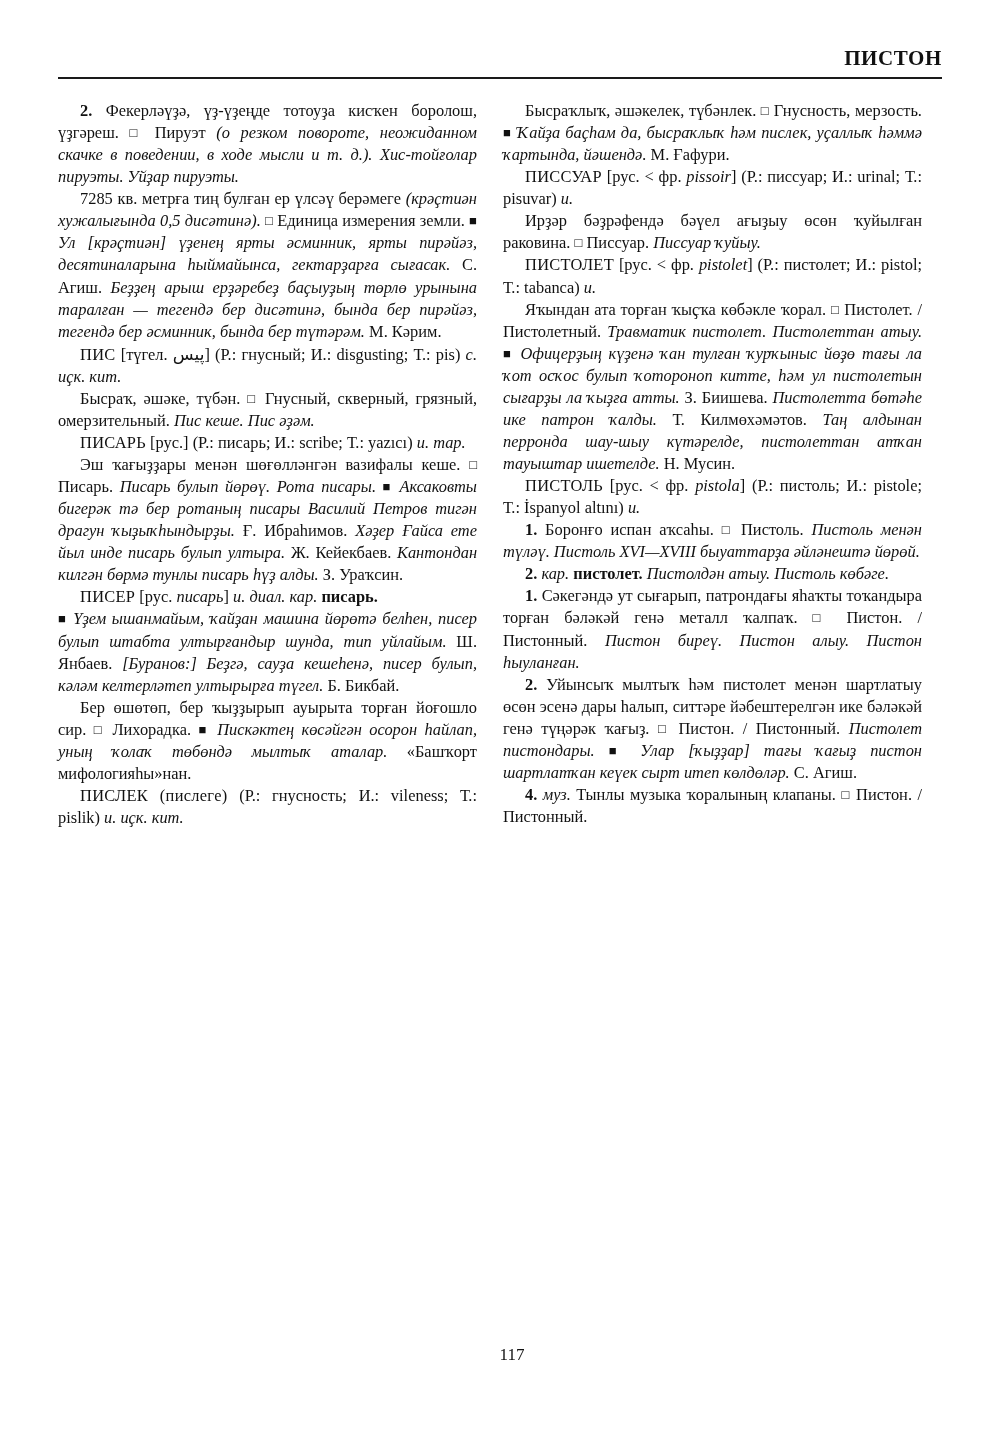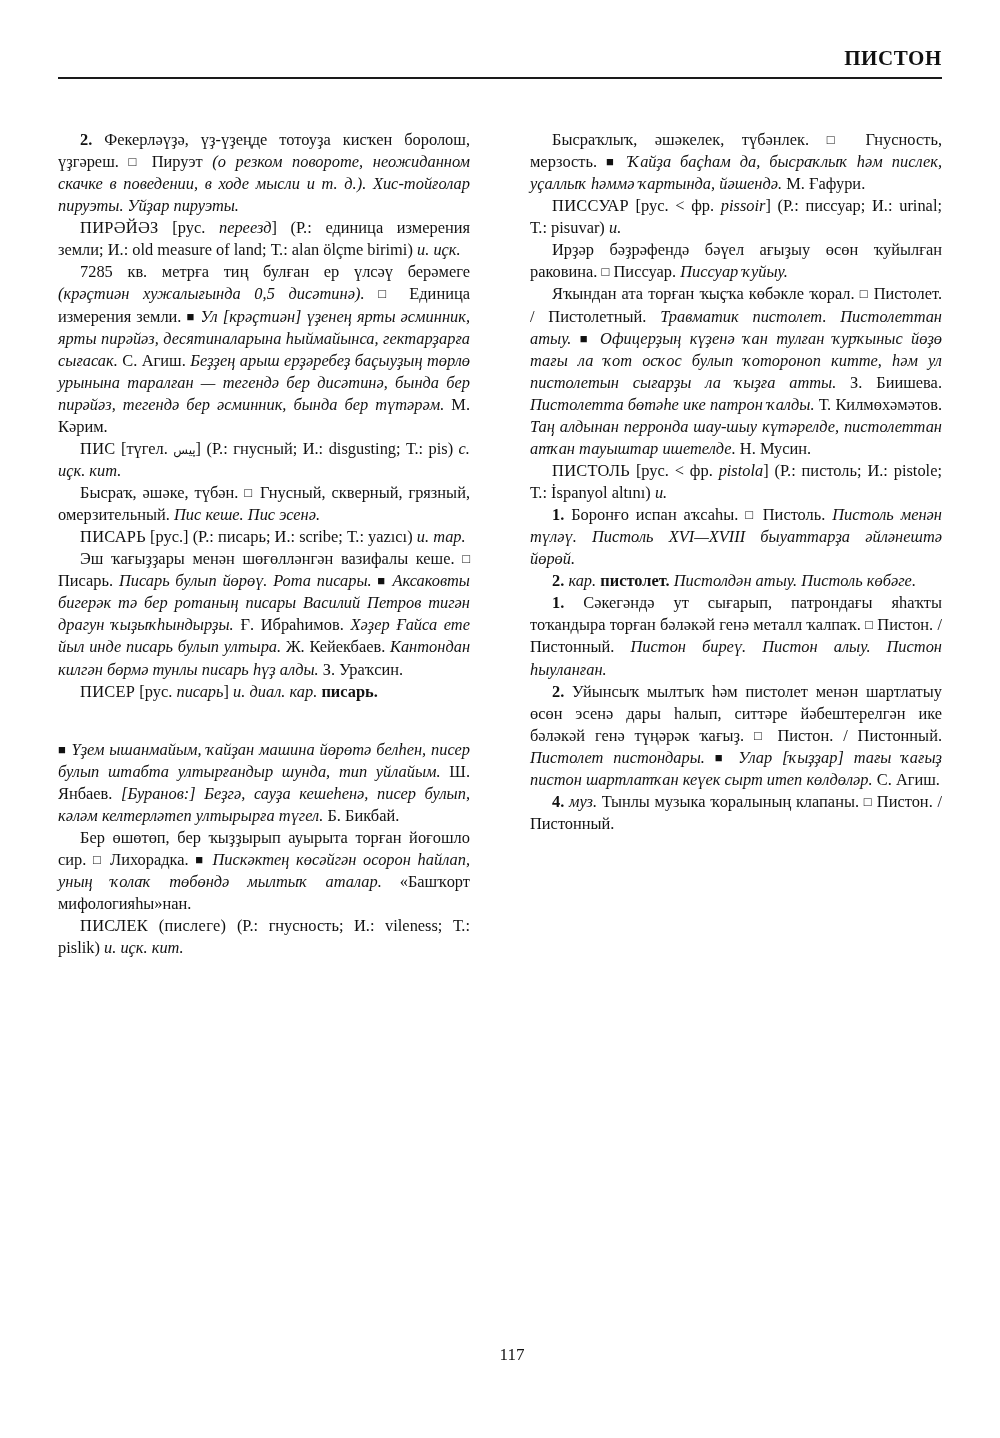--- a/index.html
+++ b/index.html
@@ -40,58 +40,57 @@
   .rule {
     border-bottom: 2.2px solid #1a1a1a;
     width: 100%;
     height: 0;
   }
 
   
   .columns {
     position: absolute;
     left: 58px;
-    top: 129px;
+    top: 100px;
     width: 884px;
     height: 1180px;
     display: flex;
-    gap: 60px;
+    gap: 26px;
   }
   .col {
     width: 419px;
     font-size: 16.4px;
     line-height: 1.345;
     text-align: justify;
     text-justify: inter-word;
     hyphens: manual;
   }
   .col p {
     margin: 0;
   }
   .col p.ind {
     text-indent: 22px;
   }
   .col p.noind {
     text-indent: 0;
-    margin-top: 36px;
   }
   .hw {           
     font-weight: normal;
     letter-spacing: 0.3px;
   }
   .it {
     font-style: italic;
   }
   .bd {
     font-weight: bold;
   }
   .ar {
     font-family: "DejaVu Sans", sans-serif;
     font-style: normal;
-    font-size: 12px;
+    font-size: 17px;
     direction: rtl;
     unicode-bidi: isolate;
   }
   .sq-open::before  { content: "\25A1"; }   
   .sq-solid::before { content: "\25A0"; }   
   .sq-open, .sq-solid {
     font-size: 13px;
     vertical-align: 1px;
   }
 
@@ -115,45 +114,45 @@
     <div class="runhead">ПИСТОН</div>
     <div class="rule"></div>
   </div>
 
   <div class="columns">
 
     <div class="col">
 
       <p class="ind"><span class="bd">2.</span> <span>Фекерләүҙә, үҙ-үҙеңде тотоуҙа кисҡен боролош, үҙгәреш.</span> <span class="sq-open"></span> <span>Пируэт</span> <span class="it">(о резком повороте, неожиданном скачке в поведении, в ходе мысли и т. д.).</span> <span class="it">Хис-тойғолар пируэты. Уйҙар пируэты.</span></p>
 
-      <p class="ind"><span class="hw">ПИРӘЙӘЗ</span> [рус. <span class="it">переезд</span>] <span>(Р.: единица измерения земли; И.: old measure of land; Т.: alan ölçme birimi)</span> <span class="it">и. иҫк.</span></p>
       <p class="ind"><span>7285 кв. метрға тиң булған ер үлсәү берәмеге</span> <span class="it">(крәҫтиән хужалығында 0,5 дисәтинә).</span> <span class="sq-open"></span> <span>Единица измерения земли.</span> <span class="sq-solid"></span> <span class="it">Ул [крәҫтиән] үҙенең ярты әсминник, ярты пирәйәз, десятиналарына һыймайынса, гектарҙарға сығасак.</span> <span>С. Агиш.</span> <span class="it">Беҙҙең арыш ерҙәребеҙ баҫыуҙың төрлө урынына таралған — тегендә бер дисәтинә, бында бер пирәйәз, тегендә бер әсминник, бында бер түтәрәм.</span> <span>М. Кәрим.</span></p>
 
       <p class="ind"><span class="hw">ПИС</span> [<span>түгел.</span> <span class="ar">پیس</span>] <span>(Р.: гнусный; И.: disgusting; Т.: pis)</span> <span class="it">с. иҫк. кит.</span></p>
-      <p class="ind"><span>Бысраҡ, әшәке, түбән.</span> <span class="sq-open"></span> <span>Гнусный, скверный, грязный, омерзительный.</span> <span class="it">Пис кеше. Пис эсенә.</span></p>
+      <p class="ind"><span>Бысраҡ, әшәке, түбән.</span> <span class="sq-open"></span> <span>Гнусный, скверный, грязный, омерзительный.</span> <span class="it">Пис кеше. Пис әҙәм.</span></p>
 
       <p class="ind"><span class="hw">ПИСАРЬ</span> <span>[рус.]</span> <span>(Р.: писарь; И.: scribe; Т.: yazıcı)</span> <span class="it">и. тар.</span></p>
       <p class="ind"><span>Эш ҡағыҙҙары менән шөғөлләнгән вазифалы кеше.</span> <span class="sq-open"></span> <span>Писарь.</span> <span class="it">Писарь булып йөрөү. Рота писары.</span> <span class="sq-solid"></span> <span class="it">Аксаковты бигерәк тә бер ротаның писары Василий Петров тигән драгун ҡыҙыҡһындырҙы.</span> <span>Ғ. Ибраһимов.</span> <span class="it">Хәҙер Ғайса ете йыл инде писарь булып ултыра.</span> <span>Ж. Кейекбаев.</span> <span class="it">Кантондан килгән бөрмә тунлы писарь һүҙ алды.</span> <span>З. Ураҡсин.</span></p>
 
       <p class="ind"><span class="hw">ПИСЕР</span> [рус. <span class="it">писарь</span>] <span class="it">и. диал. кар.</span> <span class="bd">писарь.</span></p>
       <p class="noind"><span class="sq-solid"></span> <span class="it">Үҙем ышанмайым, ҡайҙан машина йөрөтә белһен, писер булып штабта ултырғандыр шунда, тип уйлайым.</span> <span>Ш. Янбаев.</span> <span class="it">[Буранов:] Беҙгә, сауҙа кешеһенә, писер булып, кәләм келтерләтеп ултырырға түгел.</span> <span>Б. Бикбай.</span></p>
 
       <p class="ind"><span>Бер өшөтөп, бер ҡыҙҙырып ауырыта торған йоғошло сир.</span> <span class="sq-open"></span> <span>Лихорадка.</span> <span class="sq-solid"></span> <span class="it">Пискәктең көсәйгән осорон һайлап, уның ҡолаҡ төбөндә мылтыҡ аталар.</span> <span>«Башҡорт мифологияһы»нан.</span></p>
 
       <p class="ind"><span class="hw">ПИСЛЕК</span> <span class="hw">(пислеге)</span> <span>(Р.: гнусность; И.: vileness; Т.: pislik)</span> <span class="it">и. иҫк. кит.</span></p>
 
     </div>
 
     <div class="col">
 
       <p class="ind"><span>Бысраҡлыҡ, әшәкелек, түбәнлек.</span> <span class="sq-open"></span> <span>Гнусность, мерзость.</span> <span class="sq-solid"></span> <span class="it">Ҡайҙа баҫһам да, бысраҡлыҡ һәм пислек, уҫаллыҡ һәммә ҡартында, йәшендә.</span> <span>М. Ғафури.</span></p>
 
       <p class="ind"><span class="hw">ПИССУАР</span> [рус. &lt; фр. <span class="it">pissoir</span>] <span>(Р.: писсуар; И.: urinal; Т.: pisuvar)</span> <span class="it">и.</span></p>
       <p class="ind"><span>Ирҙәр бәҙрәфендә бәүел ағыҙыу өсөн ҡуйылған раковина.</span> <span class="sq-open"></span> <span>Писсуар.</span> <span class="it">Писсуар ҡуйыу.</span></p>
 
+      <p class="ind"><span class="hw">ПИСТОЛЕТ</span> [рус. &lt; фр. <span class="it">pistolet</span>] <span>(Р.: пистолет; И.: pistol; Т.: tabanca)</span> <span class="it">и.</span></p>
       <p class="ind"><span>Яҡындан ата торған ҡыҫҡа көбәкле ҡорал.</span> <span class="sq-open"></span> <span>Пистолет. / Пистолетный.</span> <span class="it">Травматик пистолет. Пистолеттан атыу.</span> <span class="sq-solid"></span> <span class="it">Офицерҙың күҙенә ҡан тулған ҡурҡыныс йөҙө тағы ла ҡот осҡос булып ҡотороноп китте, һәм ул пистолетын сығарҙы ла ҡыҙға атты.</span> <span>З. Биишева.</span> <span class="it">Пистолетта бөтәһе ике патрон ҡалды.</span> <span>Т. Килмөхәмәтов.</span> <span class="it">Таң алдынан перронда шау-шыу күтәрелде, пистолеттан атҡан тауыштар ишетелде.</span> <span>Н. Мусин.</span></p>
 
       <p class="ind"><span class="hw">ПИСТОЛЬ</span> [рус. &lt; фр. <span class="it">pistola</span>] <span>(Р.: пистоль; И.: pistole; Т.: İspanyol altını)</span> <span class="it">и.</span></p>
       <p class="ind"><span class="bd">1.</span> <span>Боронғо испан аҡсаһы.</span> <span class="sq-open"></span> <span>Пистоль.</span> <span class="it">Пистоль менән түләү. Пистоль XVI—XVIII быуаттарҙа әйләнештә йөрөй.</span></p>
       <p class="ind"><span class="bd">2.</span> <span class="it">кар.</span> <span class="bd">пистолет.</span> <span class="it">Пистолдән атыу. Пистоль көбәге.</span></p>
 
       <p class="ind"><span class="bd">1.</span> <span>Сәкегәндә ут сығарып, патрондағы яһаҡты тоҡандыра торған бәләкәй генә металл ҡалпаҡ.</span> <span class="sq-open"></span> <span>Пистон. / Пистонный.</span> <span class="it">Пистон биреү. Пистон алыу. Пистон һыуланған.</span></p>
       <p class="ind"><span class="bd">2.</span> <span>Уйынсыҡ мылтыҡ һәм пистолет менән шартлатыу өсөн эсенә дары һалып, ситтәре йәбештерелгән ике бәләкәй генә түңәрәк ҡағыҙ.</span> <span class="sq-open"></span> <span>Пистон. / Пистонный.</span> <span class="it">Пистолет пистондары.</span> <span class="sq-solid"></span> <span class="it">Улар [ҡыҙҙар] тағы ҡағыҙ пистон шартлатҡан кеүек сырт итеп көлдөләр.</span> <span>С. Агиш.</span></p>
       <p class="ind"><span class="bd">4.</span> <span class="it">муз.</span> <span>Тынлы музыка ҡоралының клапаны.</span> <span class="sq-open"></span> <span>Пистон. / Пистонный.</span></p>
 

